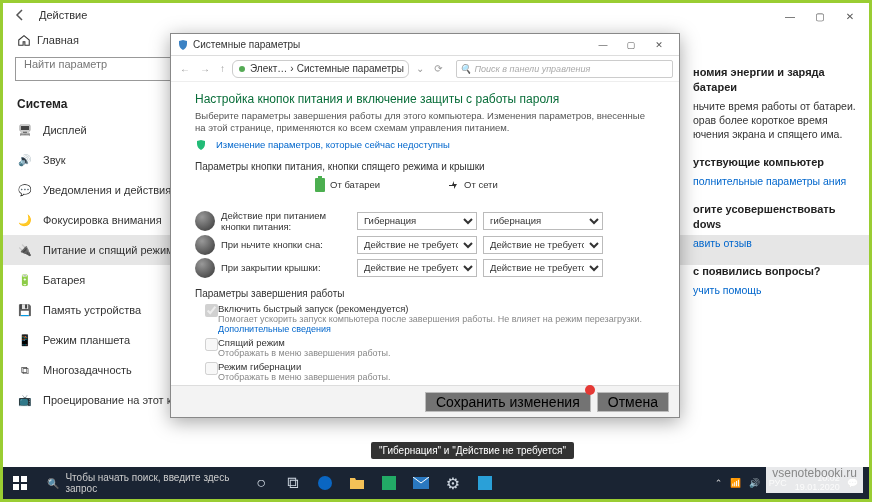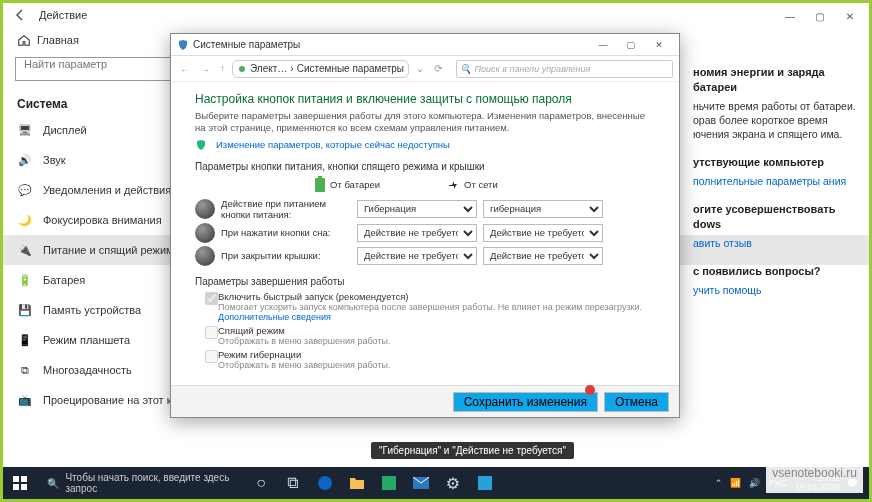--- a/index.html
+++ b/index.html
@@ -35,37 +35,37 @@
 .dlg-addr{height:26px;display:flex;align-items:center;gap:4px;padding:0 6px;font-size:10px;color:#333;border-bottom:1px solid #eee}
 .dlg-addr .arrow{color:#999;padding:0 3px}
 .dlg-addr .crumb{display:flex;align-items:center;gap:3px;border:1px solid #ccc;border-radius:6px;padding:1px 4px;height:18px;color:#333}
 .dlg-addr .search{flex:1;border:1px solid #ccc;border-radius:2px;height:18px;margin-left:6px;display:flex;align-items:center;padding:0 4px;color:#aaa;font-style:italic;font-size:9px}
 .dlg-body{padding:8px 24px;font-size:10px;color:#333}
 .dlg-h{color:#0a6e3a;font-size:12px;margin:2px 0 4px}
 .dlg-sub{color:#555;font-size:9.5px;line-height:1.3;margin-bottom:4px}
 .dlg-link{display:flex;align-items:center;gap:9px;margin:4px 0 10px}
 .dlg-link a{color:#0066cc;font-size:9.5px;text-decoration:none}
 .sect-h{color:#333;font-size:10px;margin:6px 0}
-.colhdr{display:flex;align-items:center;gap:12px;margin:4px 0 6px 120px}
+.colhdr{display:flex;align-items:center;gap:12px;margin:4px 0 18px 120px}
 .colhdr .cell{width:120px;display:flex;align-items:center;gap:5px;font-size:9.5px}
 .battery-icon{width:10px;height:14px;background:#4caf50;border-radius:1px;position:relative}
 .battery-icon:before{content:"";position:absolute;top:-2px;left:3px;width:4px;height:2px;background:#4caf50}
 .plug-icon{width:12px;height:12px;display:inline-block}
 .row{display:flex;align-items:center;gap:6px;margin:3px 0}
 .row .ricon{width:20px;height:20px;border-radius:50%;background:radial-gradient(circle at 35% 30%,#999,#333);display:flex;align-items:center;justify-content:center;flex:0 0 20px}
 .row .rlabel{width:130px;font-size:9.5px;color:#333}
 .row select{width:120px;height:18px;font-size:9.5px;border:1px solid #bbb;background:#fff;padding:0 2px;color:#333}
 .shutdown{margin-top:10px}
 .shutdown .sh{font-size:10px;color:#333;margin-bottom:4px}
 .chk{display:flex;align-items:flex-start;margin:3px 0 1px 10px;font-size:9.5px}
 .chk input{margin-top:1px}
 .chk .muted{color:#888;font-size:9px;display:block}
 .chk a{color:#0066cc;text-decoration:none}
 .dlg-foot{position:absolute;bottom:0;left:0;right:0;height:32px;background:#f3f3f3;border-top:1px solid #ddd;display:flex;align-items:center;justify-content:flex-end;gap:6px;padding:0 10px}
-.dlg-foot button{height:20px;padding:0 10px;font-size:12px;background:#0ea5e9;border:1px solid #bbb;cursor:pointer}
+.dlg-foot button{height:20px;padding:0 10px;font-size:14px;background:#737373;border:1px solid #bbb;cursor:pointer}
 .red-dot{width:10px;height:10px;border-radius:50%;background:#e53935;position:absolute;right:84px;bottom:22px}
 
 .tooltip{position:absolute;left:368px;bottom:40px;background:#333;color:#fff;font-size:10px;padding:3px 8px;border-radius:2px}
 
 .watermark{position:absolute;right:6px;bottom:6px;background:rgba(255,255,255,.9);color:#888;font-size:12px;padding:13px 6px}
 
 .taskbar{position:absolute;left:0;right:0;bottom:0;height:32px;background:#1a2433;display:flex;align-items:center;color:#fff;padding-right:4px}
 .taskbar .start{width:34px;height:32px;display:flex;align-items:center;justify-content:center}
 .taskbar .search{flex:0 0 200px;height:24px;margin:0 4px;display:flex;align-items:center;gap:6px;padding:0 6px;color:#ccc;font-size:10px}
 .taskbar .search .mag{color:#fff}
@@ -178,21 +178,21 @@
             <circle cx="5" cy="5" r="3" fill="#5a5"></circle>
           </svg>
       <span>Элект…</span>›
       <span>Системные параметры</span>
     </span>
     <span class="arrow">⌄</span>
     <span class="arrow">⟳</span>
     <div class="search"><span>🔍</span>&nbsp;<span>Поиск в панели управления</span></div>
   </div>
   <div class="dlg-body">
-    <div class="dlg-h">Настройка кнопок питания и включение защиты с помощью пароля</div>
+    <div class="dlg-h">Настройка кнопок питания и включение защиты с работы пароля</div>
     <div class="dlg-sub">Выберите параметры завершения работы для этого компьютера. Изменения параметров, внесенные на этой странице, применяются ко всем схемам управления питанием.</div>
     <div class="dlg-link">
       <svg width="12" height="12" viewBox="0 0 12 12">
             <path d="M6 1l4 1v3c0 3-2 5-4 6C4 10 2 8 2 5V2z" fill="#2b7"></path>
           </svg>
       <a href="#">Изменение параметров, которые сейчас недоступны</a>
     </div>
     <div class="sect-h">Параметры кнопки питания, кнопки спящего режима и крышки</div>
     <div class="colhdr">
       <div class="cell">
@@ -208,21 +208,21 @@
     </div>
     <div id="rows">
           <div class="row">
             <span class="ricon"></span>
             <span class="rlabel">Действие при питанием кнопки питания:</span>
             <select><option>Гибернация</option></select>
             <select><option>гибернация</option></select>
           </div>
           <div class="row">
             <span class="ricon"></span>
-            <span class="rlabel">При нажатии кнопки сна:</span>
+            <span class="rlabel">При ньчите кнопки сна:</span>
             <select><option>Действие не требуется</option></select>
             <select><option>Действие не требуется</option></select>
           </div>
           <div class="row">
             <span class="ricon"></span>
             <span class="rlabel">При закрытии крышки:</span>
             <select><option>Действие не требуется</option></select>
             <select><option>Действие не требуется</option></select>
           </div>
         </div>

